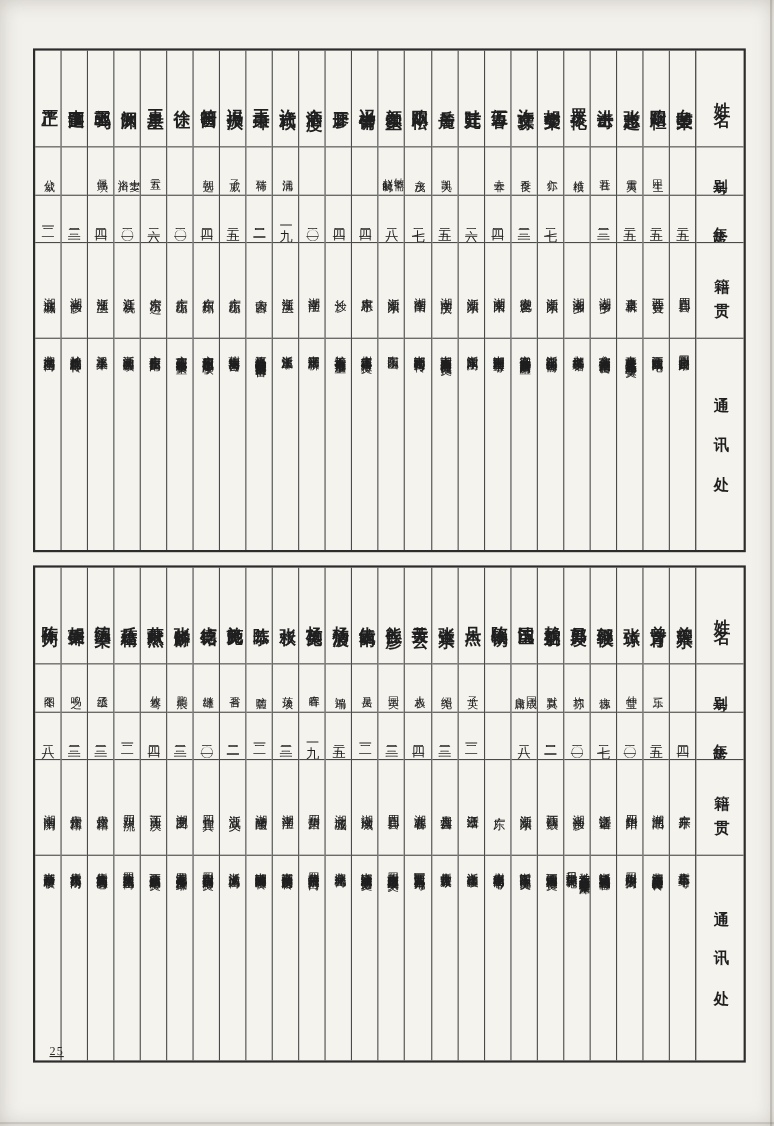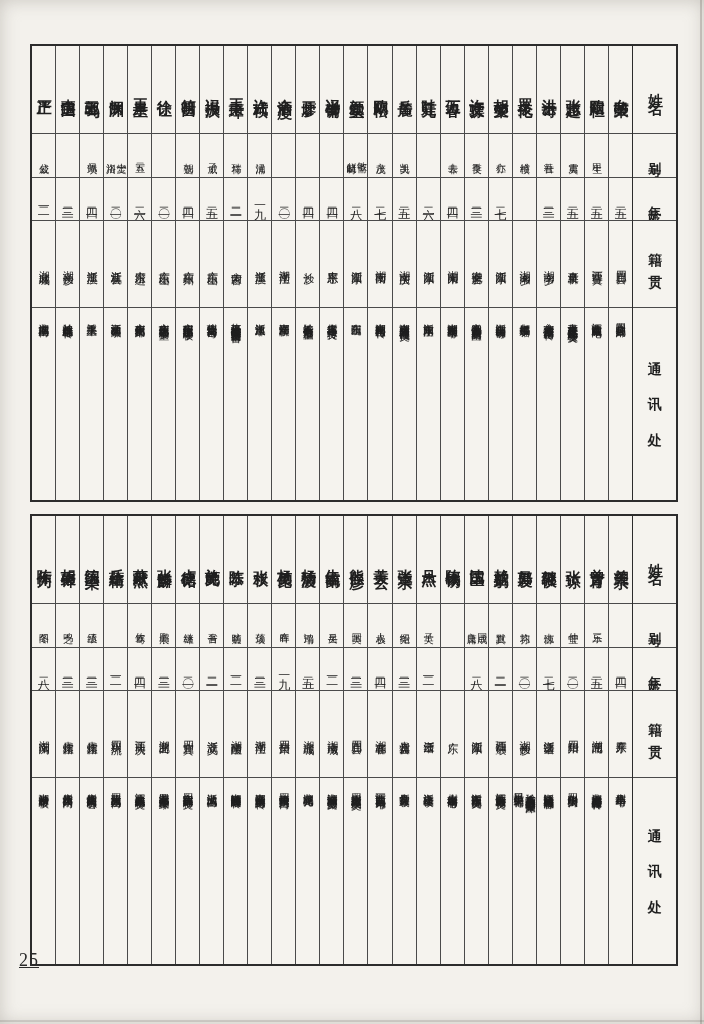--- a/index.html
+++ b/index.html
@@ -59,22 +59,22 @@
   .cell.addr  {flex:1;border-bottom:none;font-size:10.5px;letter-spacing:.5px;
                justify-content:flex-start;padding-top:7px;line-height:1.12;}
   
   .header-col .cell{font-weight:bold;}
   .header-col .cell.name  {font-size:15px;letter-spacing:.55em;}
   .header-col .cell.alias {font-size:13px;letter-spacing:.25em;}
   .header-col .cell.age   {font-size:13px;letter-spacing:.25em;}
   .header-col .cell.native{font-size:14px;letter-spacing:1.6em;}
   .header-col .cell.addr  {font-size:14px;letter-spacing:2.6em;justify-content:center;padding-top:0;}
   #page-number{
-    position:absolute;left:19px;top:950px;
-    font-size:18px;letter-spacing:1px;color:#2a2a2a;text-decoration:underline;
+    position:absolute;left:45px;top:950px;
+    font-size:11px;letter-spacing:1px;color:#2a2a2a;text-decoration:underline;
   }
   
   #edge-r{position:absolute;right:2px;top:0;width:2px;height:100%;background:rgba(90,85,75,.25);}
   #edge-b{position:absolute;left:0;bottom:2px;width:100%;height:2px;background:rgba(90,85,75,.18);}
 </style>
 </head>
 <body>
 
 <div id="paper">
   <div id="tables">

